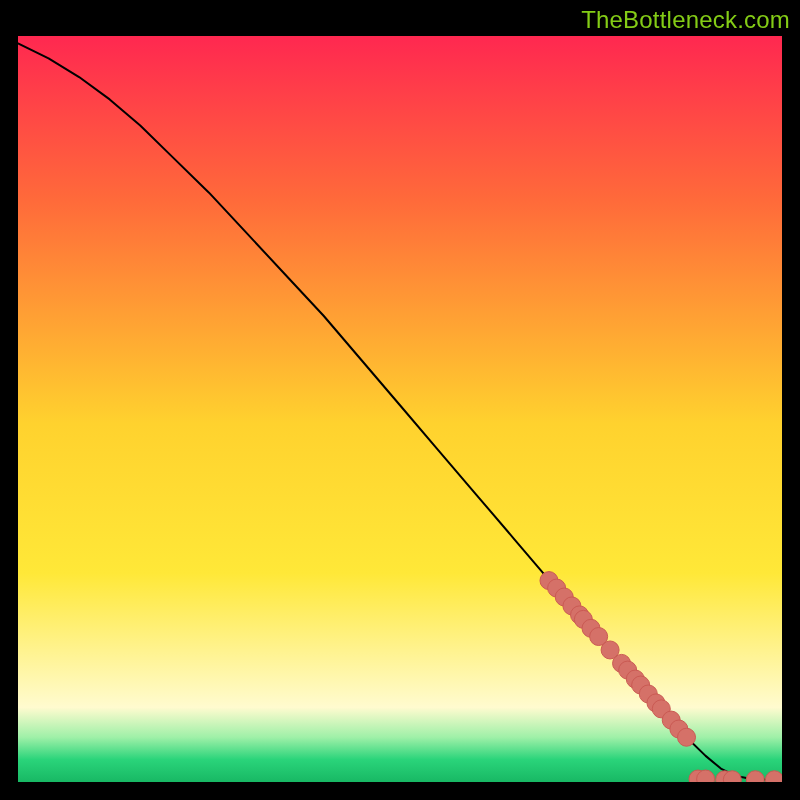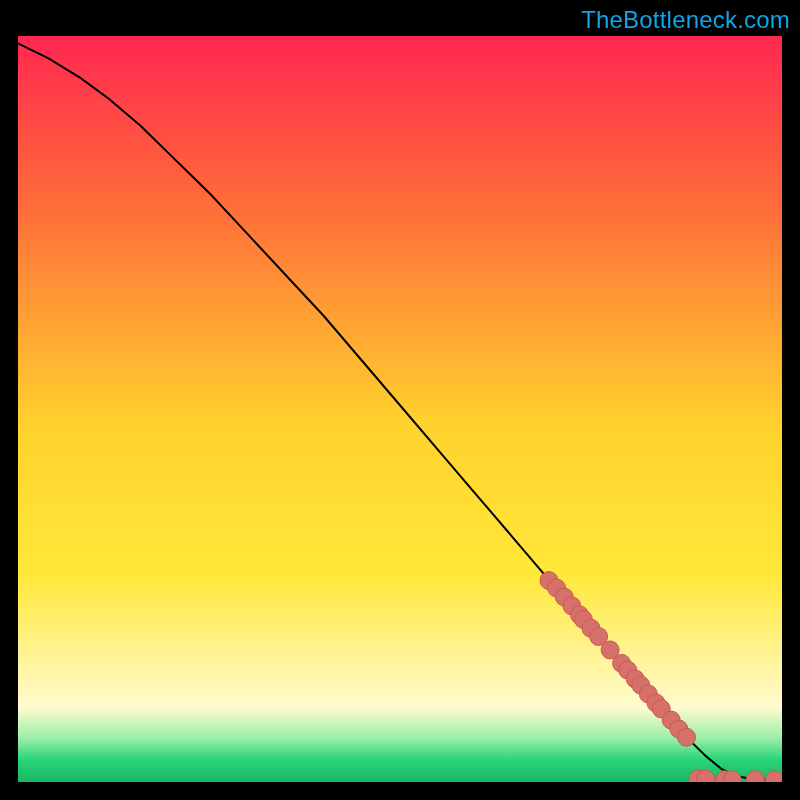--- a/index.html
+++ b/index.html
@@ -15,21 +15,21 @@
     left: 0;
     top: 0;
     width: 800px;
     height: 800px;
     background: #000;
   }
   .watermark {
     position: absolute;
     top: 6px;
     right: 10px;
-    color: #0ea5e9;
+    color: #84cc16;
     font-family: Arial, Helvetica, sans-serif;
     font-size: 24px;
     font-weight: 500;
     letter-spacing: 0.2px;
     user-select: none;
   }
   svg.plot {
     position: absolute;
     left: 18px;
     top: 36px;

